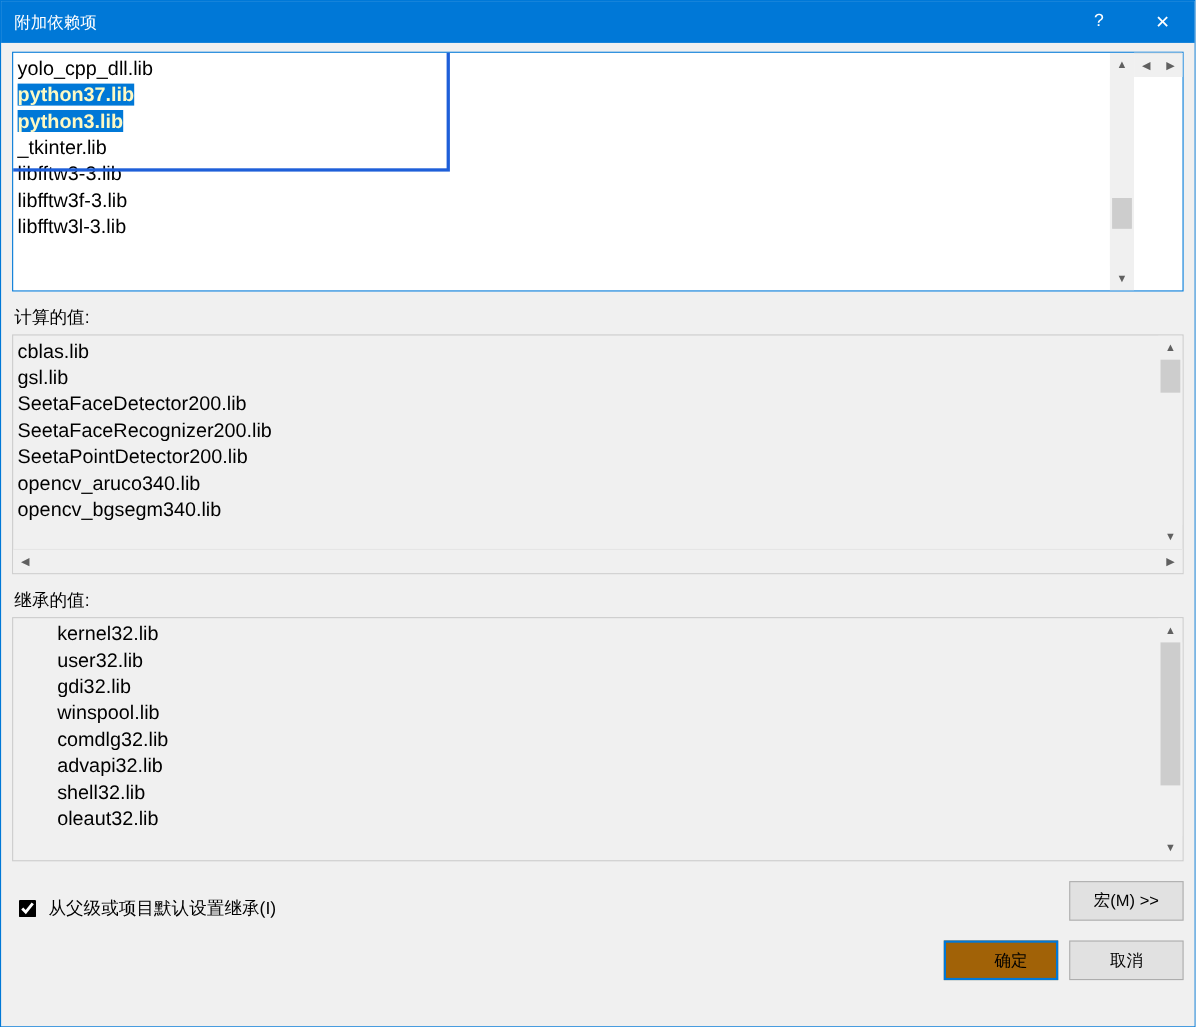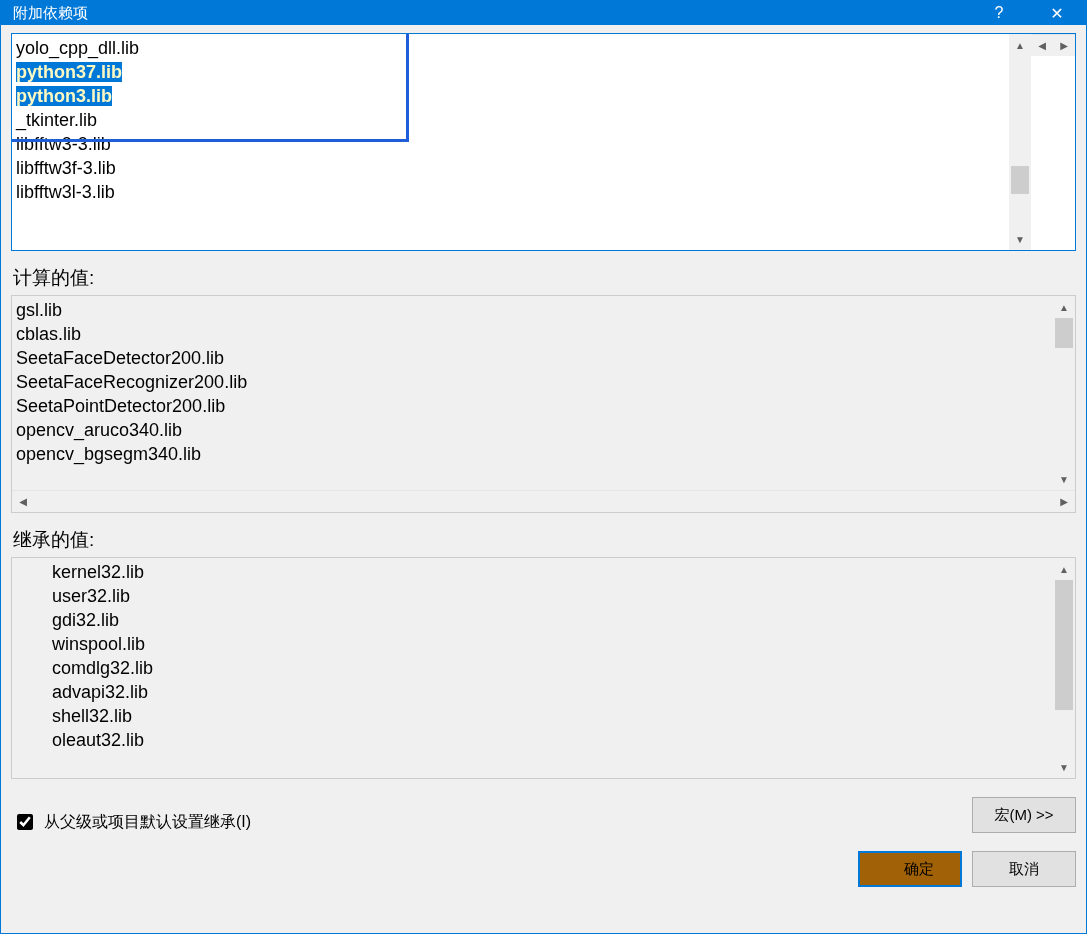--- a/index.html
+++ b/index.html
@@ -12,21 +12,21 @@
   }
   .window {
     width: 1087px;
     height: 934px;
     display: flex;
     flex-direction: column;
     border: 1px solid #0078d7;
     background: #f0f0f0;
   }
   .titlebar {
-    height: 24px;
+    height: 38px;
     background: #0078d7;
     color: #fff;
     display: flex;
     align-items: center;
     padding-left: 12px;
     font-size: 15px;
   }
   .titlebar .title { flex: 1; }
   .titlebar .btn {
     width: 58px;
@@ -111,21 +111,21 @@
   }
   .hscroll .arrow {
     width: 22px; height: 22px;
     display: flex; align-items: center; justify-content: center;
     font-size: 10px; color: #606060;
     cursor: pointer;
   }
   .hscroll .track { flex: 1; height: 100%; }
 
   .section-label {
-    font-size: 19px;
+    font-size: 16px;
     margin: 14px 0 4px 2px;
   }
 
   .readonly-box {
     border: 1px solid #cccccc;
     background: #f0f0f0;
     height: 218px;
     display: flex;
     flex-direction: column;
   }
@@ -224,22 +224,22 @@
         <div class="arrow">◀</div>
         <div class="track"></div>
         <div class="arrow">▶</div>
       </div>
     </div>
 
     <div class="section-label">计算的值:</div>
     <div class="readonly-box">
       <div class="readonly-content">
         <div class="ro-lines">
+          <div class="ro-line">cblas.lib</div>
           <div class="ro-line">gsl.lib</div>
-          <div class="ro-line">cblas.lib</div>
           <div class="ro-line">SeetaFaceDetector200.lib</div>
           <div class="ro-line">SeetaFaceRecognizer200.lib</div>
           <div class="ro-line">SeetaPointDetector200.lib</div>
           <div class="ro-line">opencv_aruco340.lib</div>
           <div class="ro-line">opencv_bgsegm340.lib</div>
         </div>
         <div class="vscroll">
           <div class="arrow">▲</div>
           <div class="track">
             <div class="thumb" style="top:0; height:30px;"></div>

